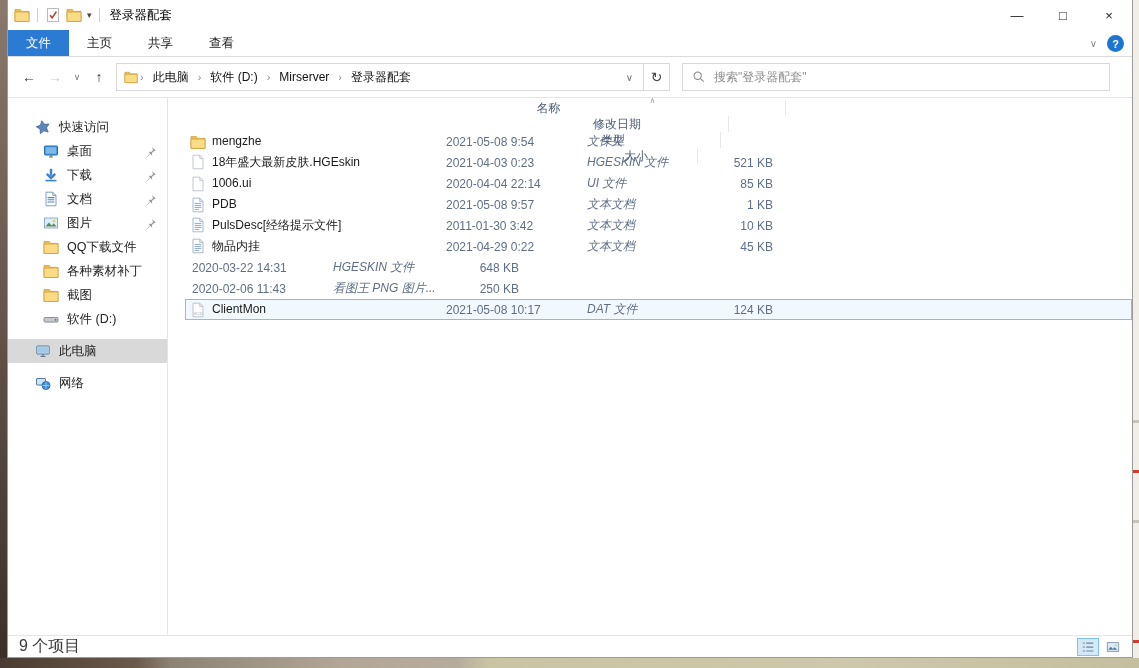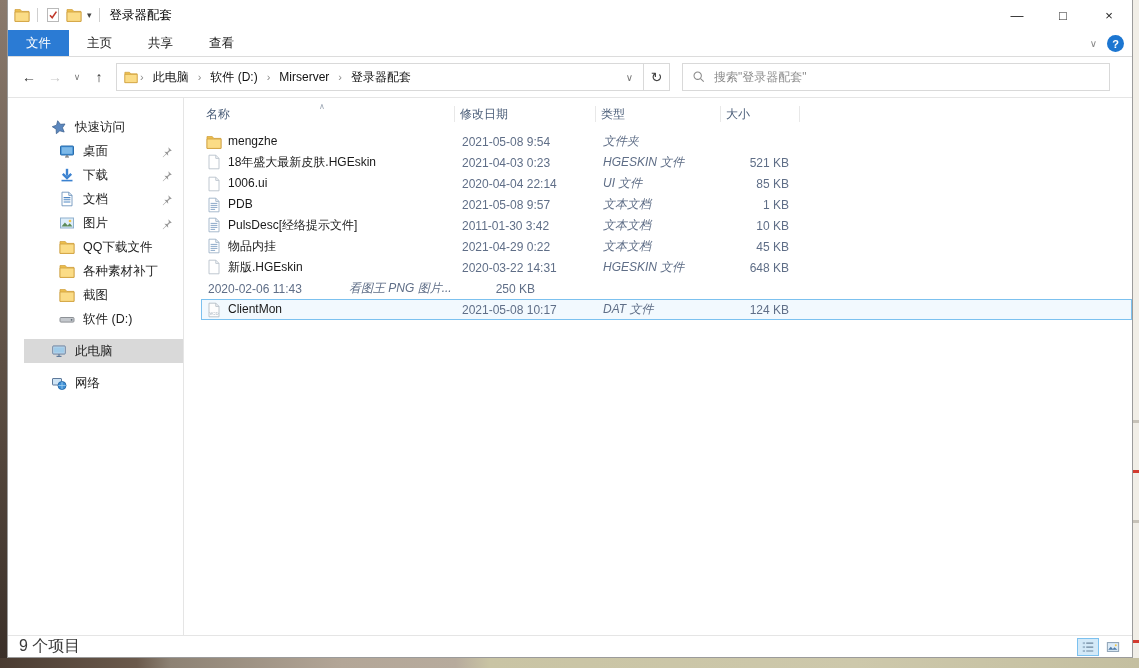--- a/index.html
+++ b/index.html
@@ -53,30 +53,30 @@
   .refresh-btn { width:26px; height:28px; display:flex; align-items:center; justify-content:center;
                  border:1px solid #d9d9d9; border-left:none; font-size:14px; color:#444; }
   .search-box { margin-left:12px; width:428px; height:28px; border:1px solid #d9d9d9;
                 display:flex; align-items:center; padding:0 8px; gap:7px; }
   .search-box input { border:none; outline:none; flex:1; font-size:12px; color:#222;
                       font-family:"Liberation Sans","DejaVu Sans",sans-serif; background:transparent; }
   .search-box input::placeholder { color:#8d8d8d; }
 
   
   .main { flex:1; display:flex; min-height:0; }
-  .sidebar { width:160px; flex:0 0 auto; padding-top:17px; border-right:1px solid #e5e5e5; overflow:hidden;margin-left:16px; }
+  .sidebar { width:160px; flex:0 0 auto; padding-top:17px; border-right:1px solid #e5e5e5; overflow:hidden; }
   .side-item { height:24px; display:flex; align-items:center; gap:8px; padding-left:35px; position:relative; }
   .side-item.root { padding-left:27px; }
   .side-item.gap { margin-top:8px; }
   .side-item.selected { background:#d9d9d9; }
   .side-item .lbl { font-size:12.5px; color:#222; white-space:nowrap; }
   .side-item .pin { position:absolute; right:8px; top:5px; }
 
   .filearea { flex:1; position:relative; padding-left:17px; }
-  .list-head { display:flex; height:27px; align-items:center; margin-top:2px; color:#4a5d78; position:relative; }
+  .list-head { display:flex; height:27px; align-items:center; margin-top:2px; color:#4a5d78; position:relative;flex-direction:column; }
   .hcell { padding-left:5px; position:relative; height:16px; line-height:16px; border-right:1px solid #e8e8e8; }
   .hc-name { width:254px; } .hc-date { width:141px; } .hc-type { width:125px; } .hc-size { width:79px; }
   .sort-caret { position:absolute; left:118px; top:-7px; font-size:8px; color:#9aa5b3; }
 
   .rows { margin-top:4px; }
   .row { display:flex; height:21px; align-items:center; border:1px solid transparent; }
   .row.selected { border-color:#7cc1ef; background:#f2f9fe; }
   .cell { white-space:nowrap; overflow:hidden; }
   .c-name { width:254px; display:flex; align-items:flex-start; gap:6px; padding-left:4px; color:#1a1a1a; }
   .c-date { width:141px; padding-left:6px; color:#5f6e87; }
@@ -416,29 +416,20 @@
                     <path d="M4.6 6.4h6.8M4.6 8.4h6.8M4.6 10.4h6.8M4.6 12.4h4.5" stroke="#7e9ec2" stroke-width="0.9"></path>
                   </svg>
                 </span>
                 <span>物品内挂</span>
               </div>
               <div class="cell c-date">2021-04-29 0:22</div>
               <div class="cell c-type">文本文档</div>
               <div class="cell c-size">45 KB</div>
             </div>
             <div class="row">
-              <div class="cell c-name">
-                <span class="ic">
-                  <svg viewBox="0 0 16 16">
-                    <path d="M3 1.2h6.8l3.2 3.2v10.4H3z" fill="#fff" stroke="#b9c2cc" stroke-width="0.9"></path>
-                    <path d="M9.8 1.2v3.2H13" fill="none" stroke="#b9c2cc" stroke-width="0.9"></path>
-                  </svg>
-                </span>
-                <span>新版.HGEskin</span>
-              </div>
               <div class="cell c-date">2020-03-22 14:31</div>
               <div class="cell c-type">HGESKIN 文件</div>
               <div class="cell c-size">648 KB</div>
             </div>
             <div class="row">
               <div class="cell c-date">2020-02-06 11:43</div>
               <div class="cell c-type">看图王 PNG 图片...</div>
               <div class="cell c-size">250 KB</div>
             </div>
             <div class="row selected">

